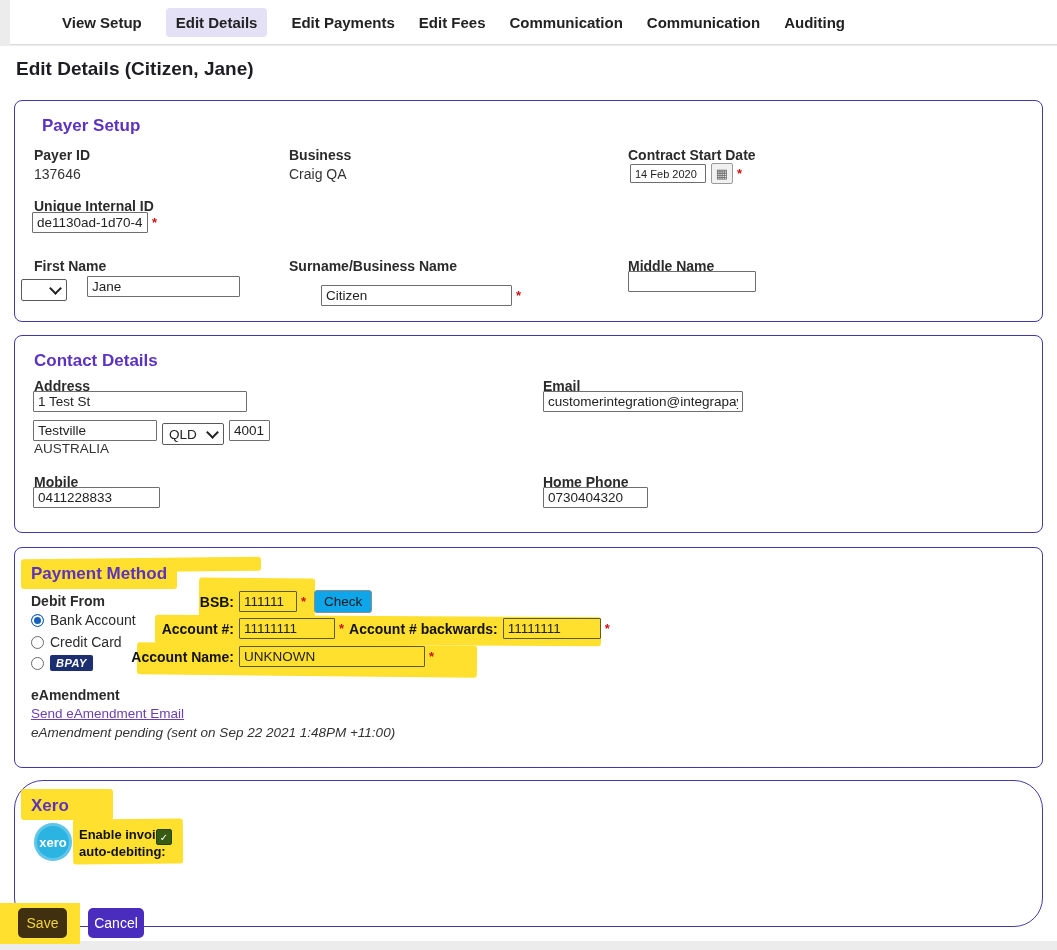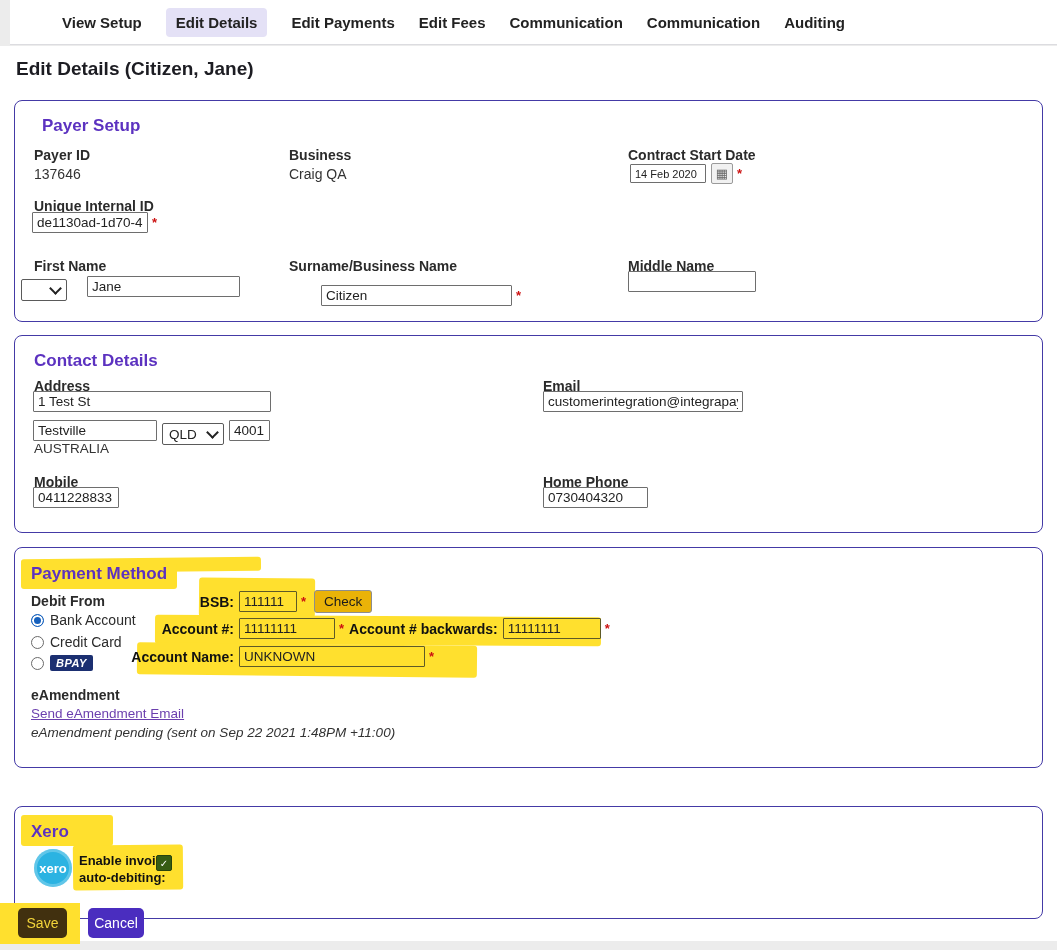--- a/index.html
+++ b/index.html
@@ -42,21 +42,21 @@
     font-size:13.5px;color:#222;padding:0 6px;cursor:pointer;margin-top:8px;
   }
   .chev{width:7px;height:7px;border-right:2px solid #222;border-bottom:2px solid #222;
         transform:rotate(45deg);margin-top:-4px;flex:0 0 auto;margin-left:6px;}
   .cal-btn{
     width:20px;height:19px;border:1px solid #9a9a9a;background:#f1f1f1;border-radius:2px;
     display:inline-flex;align-items:center;justify-content:center;
     font-size:13px;color:#666;margin-left:5px;cursor:pointer;line-height:1;
   }
   .btn-check{
-    border:1px solid #8d8d8d;background:#eab308;border-radius:3px;height:23px;
+    border:1px solid #8d8d8d;background:#0ea5e9;border-radius:3px;height:23px;
     font-family:"Liberation Sans", sans-serif;font-size:13.5px;color:#1b1b1b;
     padding:0 9px;margin-left:8px;cursor:pointer;
   }
   .radio{width:13px;height:13px;border-radius:50%;border:1px solid #6a6a6a;background:#fff;
          display:inline-block;flex:0 0 auto;margin-right:6px;cursor:pointer;box-sizing:border-box;}
   .radio.on{border:1px solid #1560bd;background:#1560bd;box-shadow:inset 0 0 0 2px #fff;}
   .radio-lbl{font-size:14px;color:#2b2b2b;}
   .bpay{
     background:#1b2f71;color:#fff;font-style:italic;font-weight:800;font-size:11px;
     padding:2px 6px;border-radius:2px;letter-spacing:.5px;
@@ -143,36 +143,36 @@
     </div>
 
     <div class="lbl" style="left:613px;top:157px;">Middle Name</div>
     <input class="inp abs" style="left: 613px; top: 170px; width: 128px;" value="">
   </div>
 
   <div class="box" style="top:289px;height:198px;">
     <div class="sect-h" style="left:19px;top:15px;">Contact Details</div>
 
     <div class="lbl" style="left:19px;top:42px;">Address</div>
-    <input class="inp abs" style="left: 18px; top: 55px; width: 238px;" value="1 Test St">
+    <input class="inp abs" style="left: 18px; top: 55px; width: 214px;" value="1 Test St">
     <div class="row" style="left:18px;top:79px;">
       <input class="inp" style="width: 124px; margin-right: 5px;" value="Testville">
       <span class="sel" style="width:62px;margin-right:5px;">
           <span>QLD</span>
           <span class="chev"></span>
         </span>
       <input class="inp" style="width: 41px;" value="4001">
     </div>
     <div class="val" style="left:19px;top:105px;font-size:13.5px;">AUSTRALIA</div>
 
     <div class="lbl" style="left:528px;top:42px;">Email</div>
     <input class="inp abs" style="left: 528px; top: 55px; width: 200px;" value="customerintegration@integrapay.c">
 
     <div class="lbl" style="left:19px;top:138px;">Mobile</div>
-    <input class="inp abs" style="left: 18px; top: 151px; width: 86px;" value="0411228833">
+    <input class="inp abs" style="left: 18px; top: 151px; width: 127px;" value="0411228833">
 
     <div class="lbl" style="left:528px;top:138px;">Home Phone</div>
     <input class="inp abs" style="left: 528px; top: 151px; width: 105px;" value="0730404320">
   </div>
 
   <div class="box" style="top:501px;height:221px;">
 
     <div class="stroke" style="left:6px;top:10px;width:240px;height:14px;transform:rotate(-0.6deg);"></div>
     <div class="stroke" style="left:6px;top:16px;width:156px;height:25px;"></div>
     <div class="stroke" style="left:184px;top:30px;width:116px;height:39px;transform:rotate(0.5deg);"></div>
@@ -215,21 +215,21 @@
       <span class="lbl-b lbl-col">Account Name:</span>
       <input class="inp hl" style="width: 186px;" value="UNKNOWN">
       <span class="req">*</span>
     </div>
 
     <div class="lbl" style="left:16px;top:139px;">eAmendment</div>
     <a class="link abs" style="left:16px;top:158px;">Send eAmendment Email</a>
     <div class="note abs" style="left:16px;top:177px;">eAmendment pending (sent on Sep 22 2021 1:48PM +11:00)</div>
   </div>
 
-  <div class="box" style="top:760px;height:113px;">
+  <div class="box" style="top:734px;height:147px;border-radius:29px;">
     <div class="stroke" style="left:6px;top:8px;width:92px;height:31px;"></div>
     <div class="stroke" style="left:58px;top:38px;width:110px;height:45px;transform:rotate(-0.5deg);"></div>
 
     <div class="sect-h" style="left:16px;top:15px;">Xero</div>
     <div class="xero-circle" style="left:19px;top:42px;">
         <span>xero</span>
       </div>
     <div class="xero-lbl" style="left:64px;top:46px;">Enable invoice</div>
     <div class="xero-lbl" style="left:64px;top:63px;">auto-debiting:</div>
     <div class="chk" style="left:141px;top:48px;">

